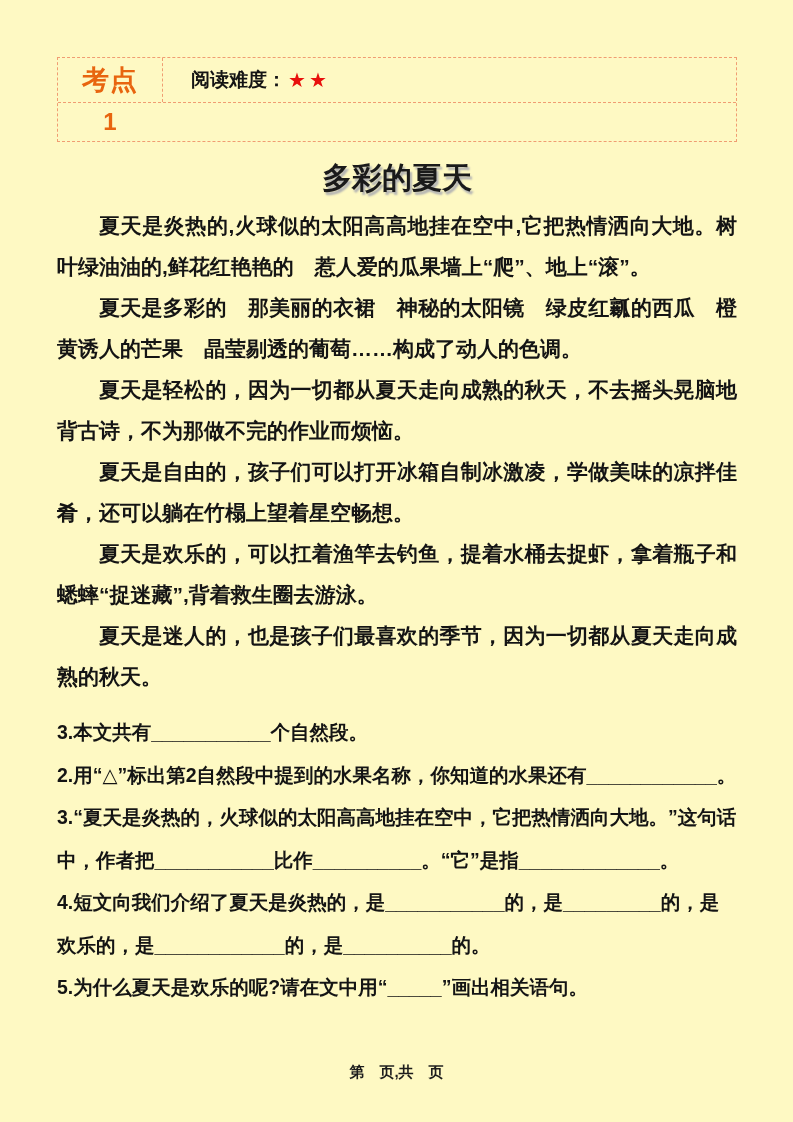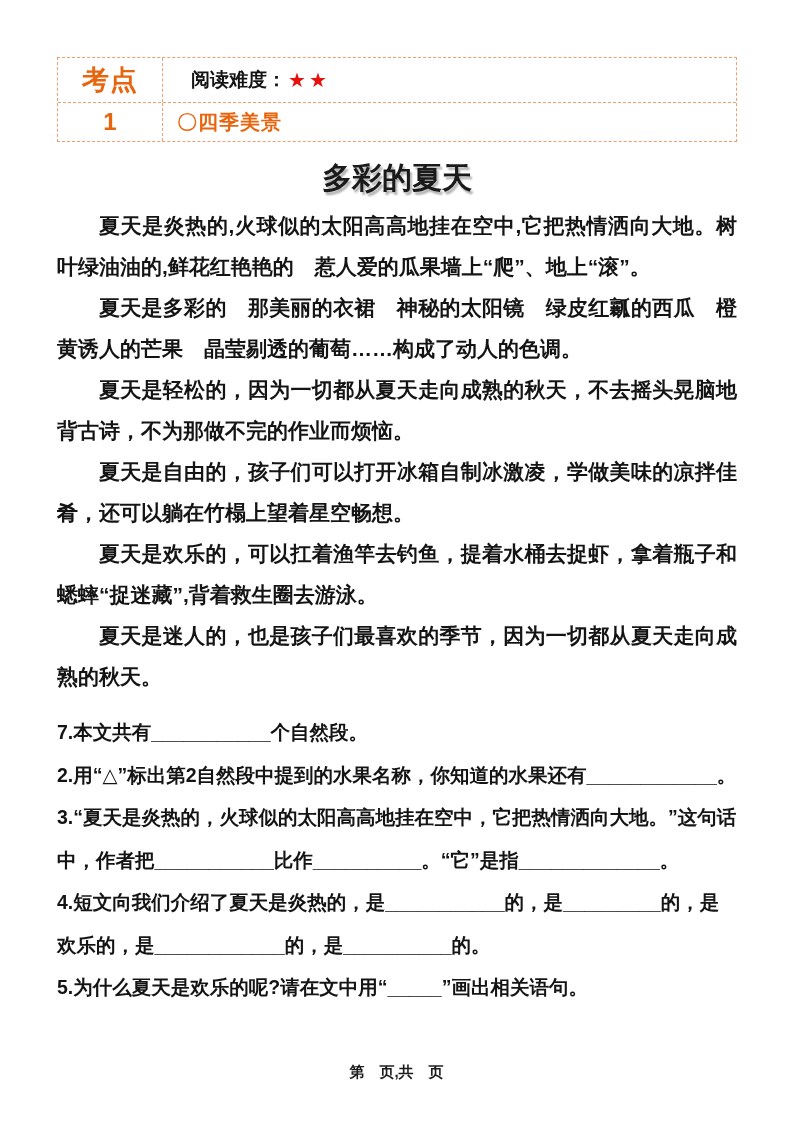--- a/index.html
+++ b/index.html
@@ -1,21 +1,21 @@
 <!DOCTYPE html>
 <html><head>
 <meta charset="utf-8">
 <style>
   * { margin:0; padding:0; box-sizing:border-box; }
   html,body { background:#e9e9e9; }
   .page {
     position:relative;
     width:793px; height:1122px;
     margin:0 auto;
-    background:#ffffff;
+    background:#fef9c3;
     font-family:"Liberation Sans","DejaVu Sans",sans-serif;
     color:#141414;
     overflow:hidden;
   }
   
   .header-box {
     position:absolute; left:57px; top:57px; width:680px;
     border:1px dashed #f09d72;
   }
   .hb-row { display:grid; grid-template-columns:104px 212px 1fr; }
@@ -76,40 +76,37 @@
       </div>
       <div class="hb-cell cell-difficulty">
         <span>阅读难度：</span>
         <span class="stars">★★</span>
       </div>
     </div>
     <div class="hb-row hb-row2">
       <div class="hb-cell cell-exam-point">
         <span class="exam-point-num">1</span>
       </div>
-      <div class="hb-cell cell-topic">
-        <span>〇四季美景</span>
-      </div>
     </div>
   </div>
 
   <div class="content">
     <div class="article-title">多彩的夏天</div>
 
     <div class="paragraphs">
         <p>夏天是炎热的,火球似的太阳高高地挂在空中,它把热情洒向大地。树叶绿油油的,鲜花红艳艳的　惹人爱的瓜果墙上“爬”、地上“滚”。</p>
         <p>夏天是多彩的　那美丽的衣裙　神秘的太阳镜　绿皮红瓤的西瓜　橙黄诱人的芒果　晶莹剔透的葡萄……构成了动人的色调。</p>
         <p>夏天是轻松的，因为一切都从夏天走向成熟的秋天，不去摇头晃脑地背古诗，不为那做不完的作业而烦恼。</p>
         <p>夏天是自由的，孩子们可以打开冰箱自制冰激凌，学做美味的凉拌佳肴，还可以躺在竹榻上望着星空畅想。</p>
         <p>夏天是欢乐的，可以扛着渔竿去钓鱼，提着水桶去捉虾，拿着瓶子和蟋蟀“捉迷藏”,背着救生圈去游泳。</p>
         <p>夏天是迷人的，也是孩子们最喜欢的季节，因为一切都从夏天走向成熟的秋天。</p>
       </div>
 
     <div class="questions">
-        <p>7.本文共有___________个自然段。</p>
+        <p>3.本文共有___________个自然段。</p>
         <p>2.用“△”标出第2自然段中提到的水果名称，你知道的水果还有____________。</p>
         <p>3.“夏天是炎热的，火球似的太阳高高地挂在空中，它把热情洒向大地。”这句话中，作者把___________比作__________。“它”是指_____________。</p>
         <p>4.短文向我们介绍了夏天是炎热的，是___________的，是_________的，是欢乐的，是____________的，是__________的。</p>
         <p>5.为什么夏天是欢乐的呢?请在文中用“_____”画出相关语句。</p>
       </div>
   </div>
 
   <div class="footer">
     <span>第　页,共　页</span>
   </div>

